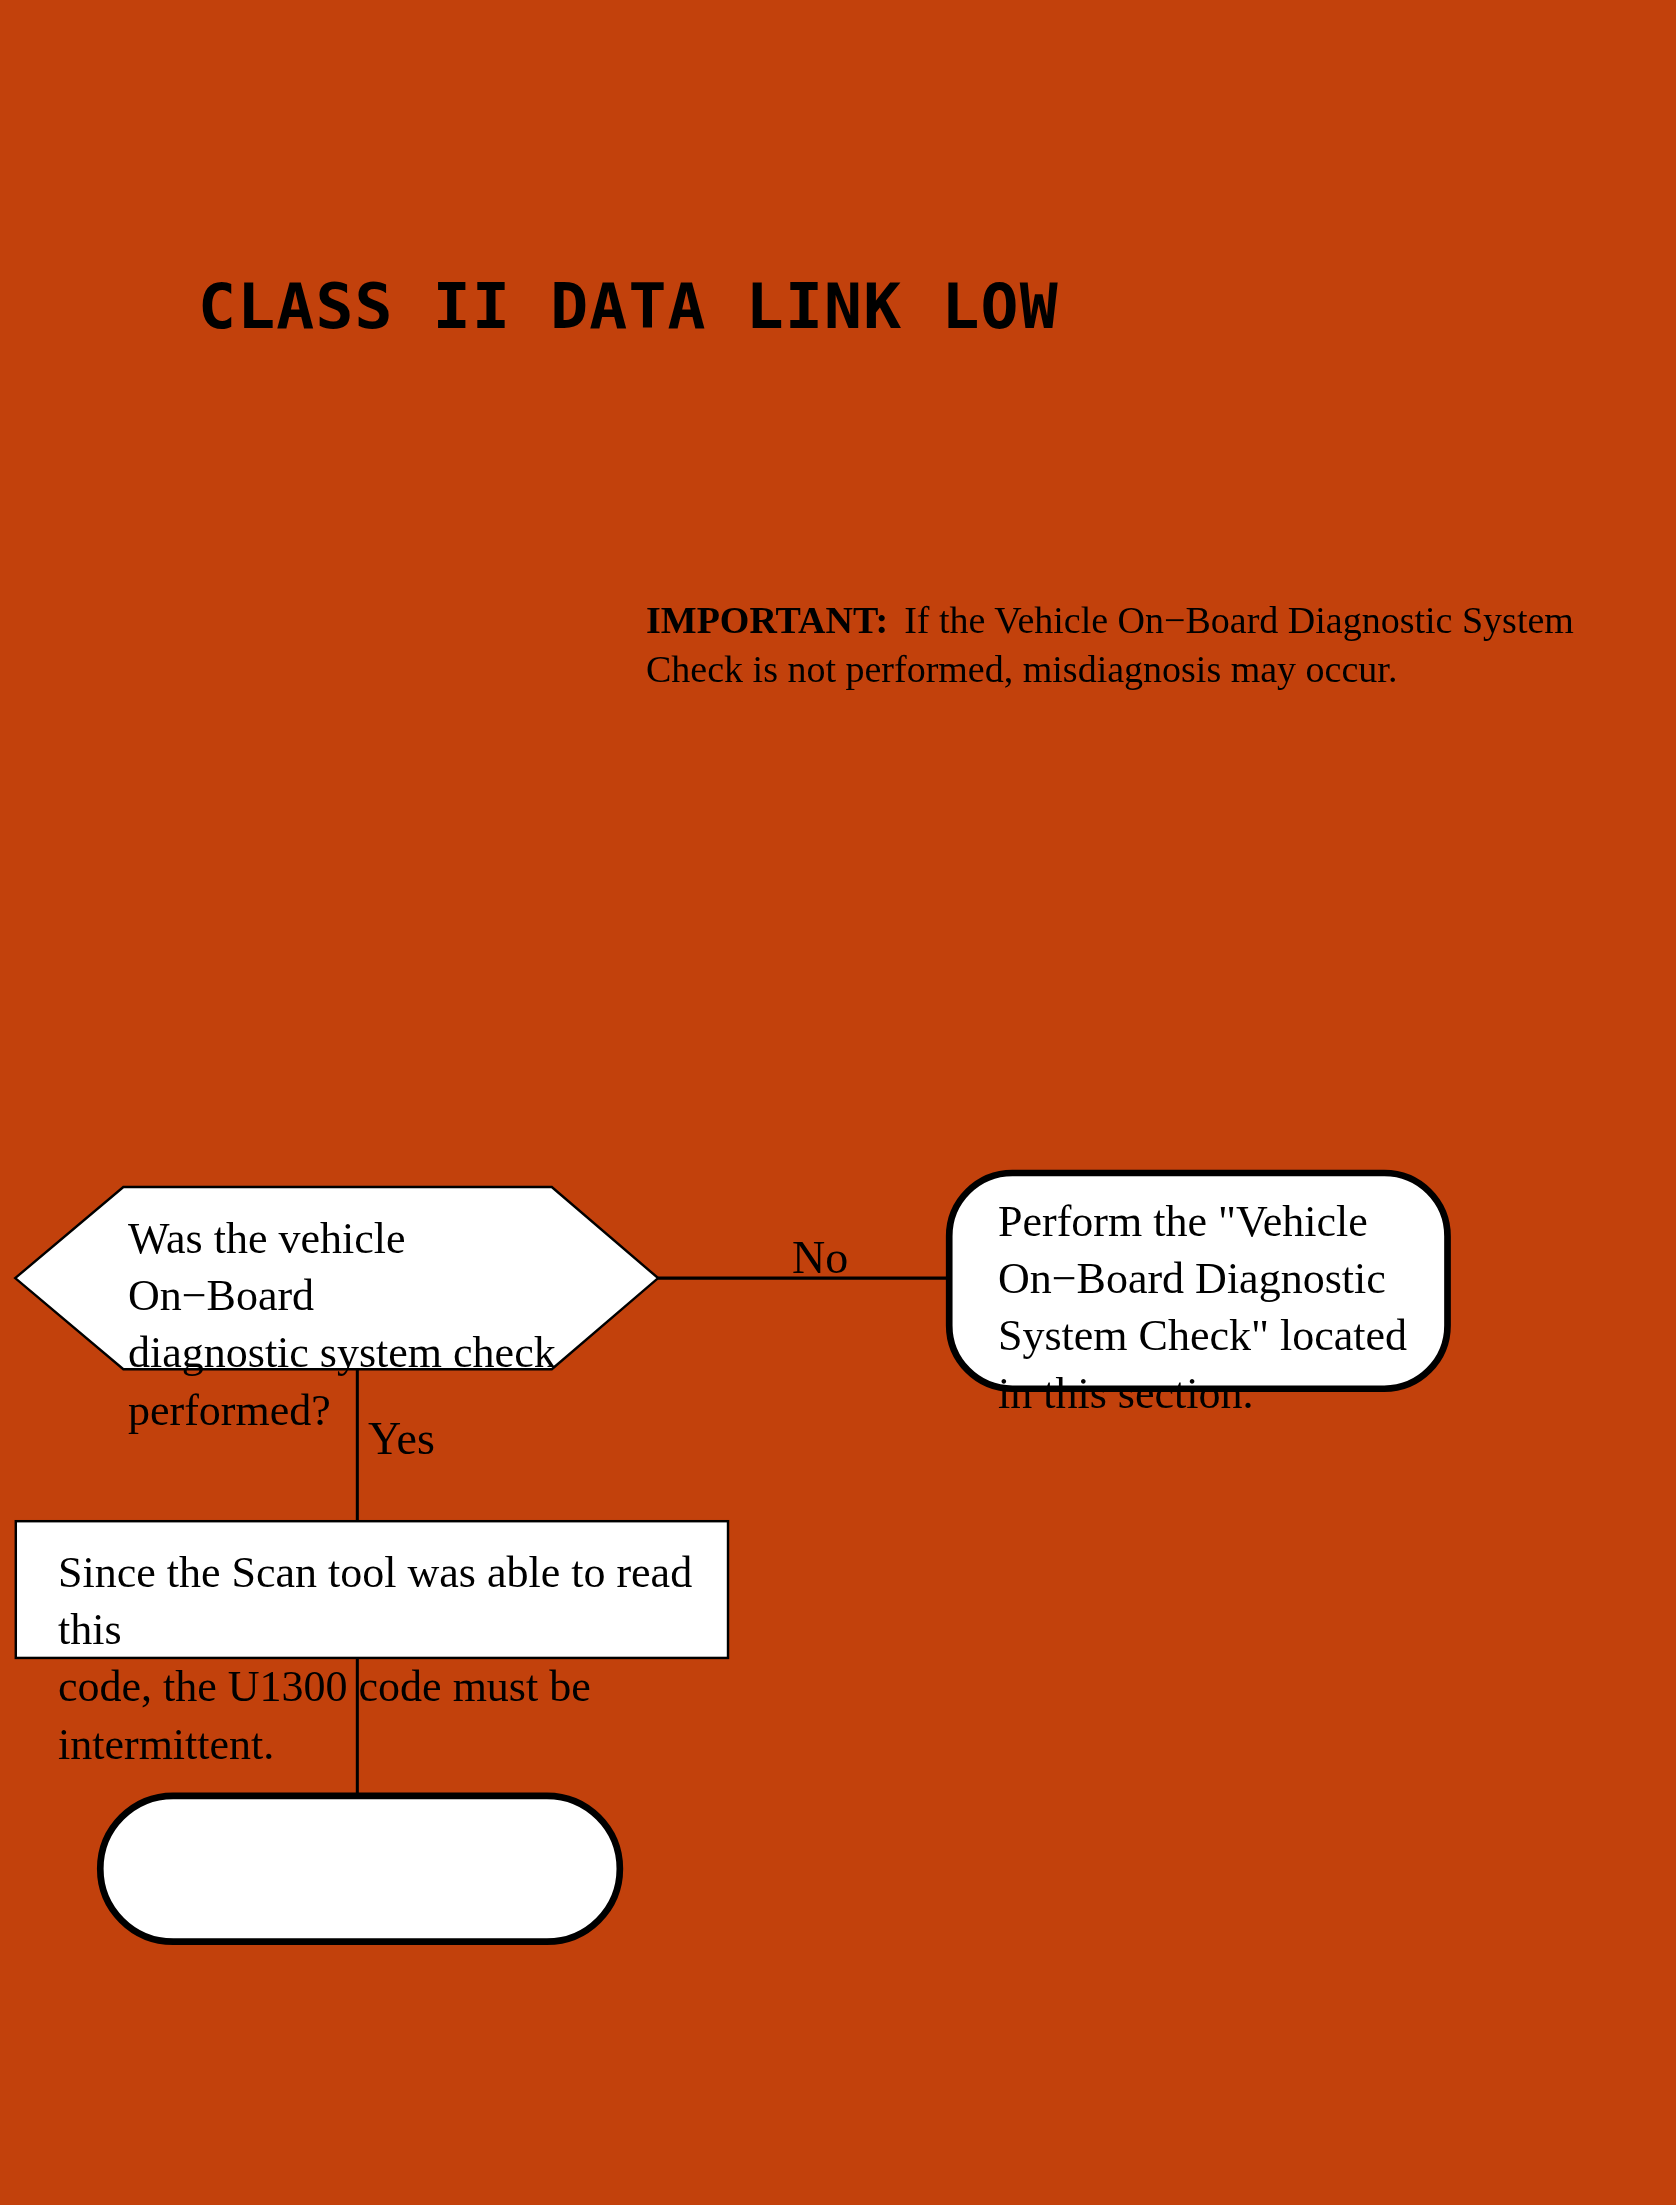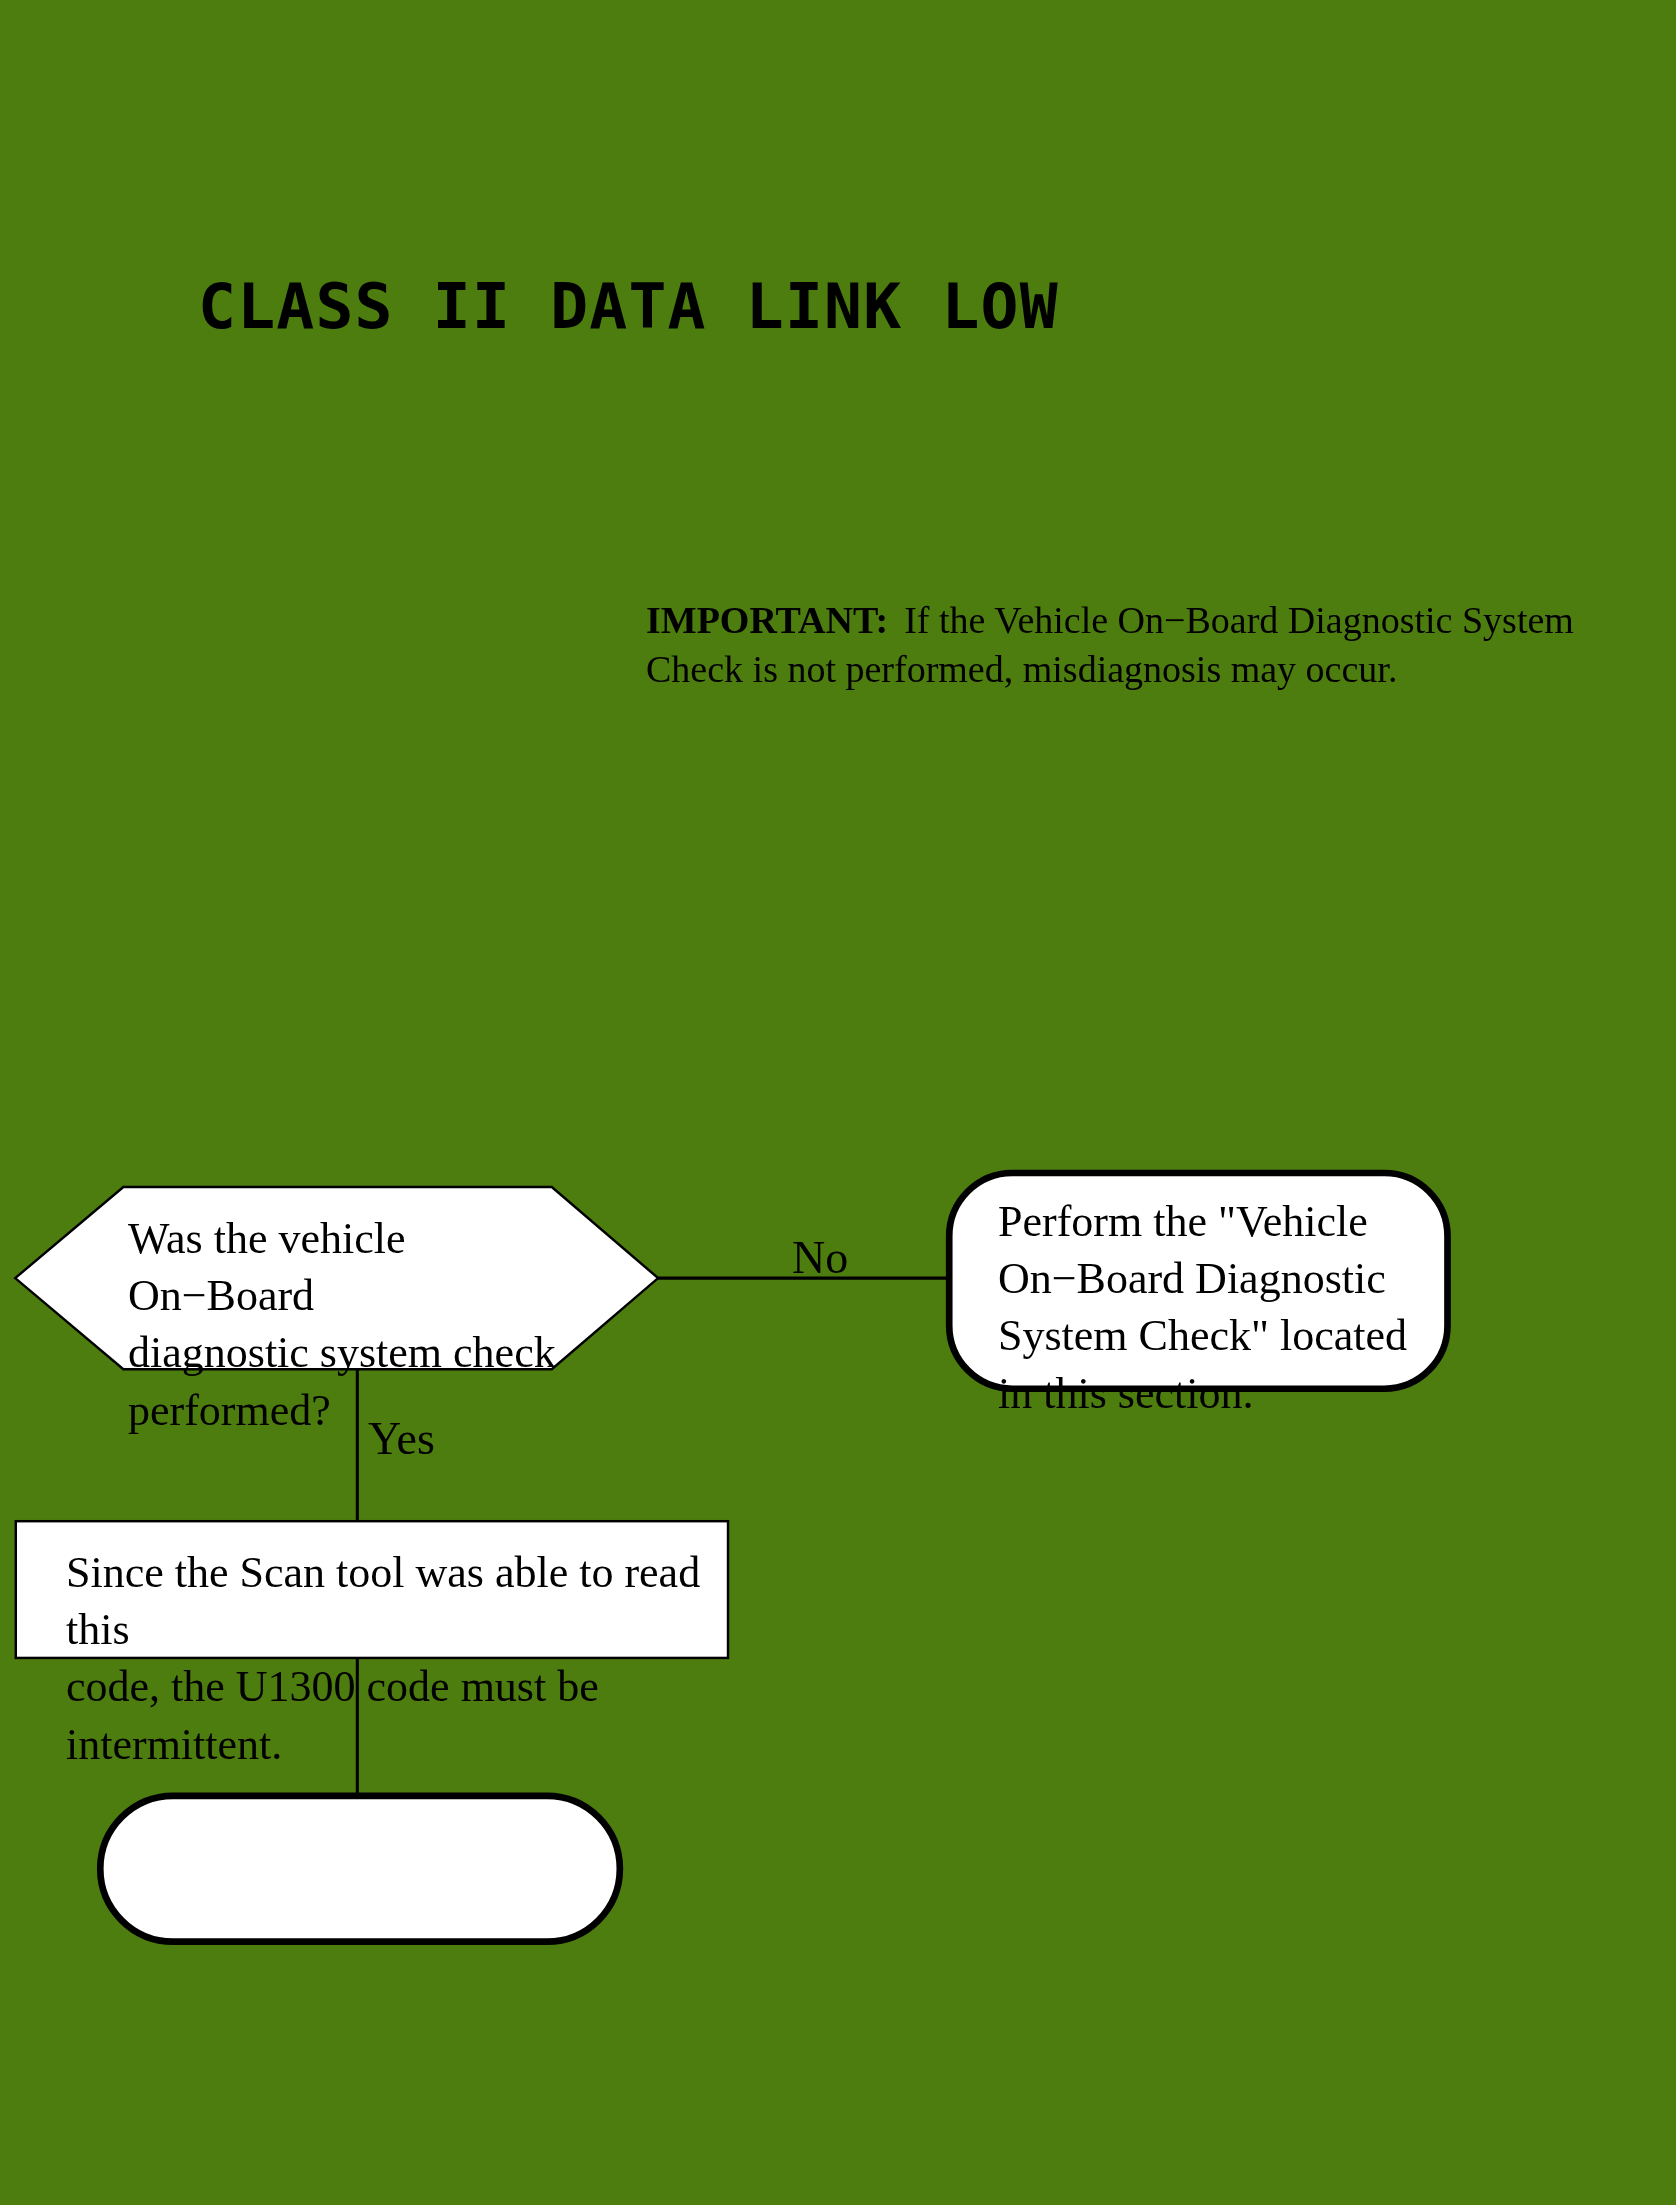--- a/index.html
+++ b/index.html
@@ -4,21 +4,21 @@
 <style>
   html, body {
     margin: 0;
     padding: 0;
     background: #ffffff;
   }
   #page {
     position: relative;
     width: 1676px;
     height: 2205px;
-    background: #4d7c0f;
+    background: #c2410c;
     overflow: hidden;
     font-family: "Liberation Serif", "DejaVu Serif", serif;
     color: #000000;
   }
 
   
   #page-title {
     position: absolute;
     left: 198px;
     top: 272px;
@@ -90,21 +90,20 @@
   }
   #action-text {
     left: 998px;
     top: 1193px;
     width: 425px;
   }
   #process-text {
     left: 58px;
     top: 1544px;
     width: 644px;
-    margin-left: 8px;
   }
   #terminal-text {
     left: 159px;
     top: 1848px;
     width: 413px;
   }
 
   
   .edge-label {
     position: absolute;

